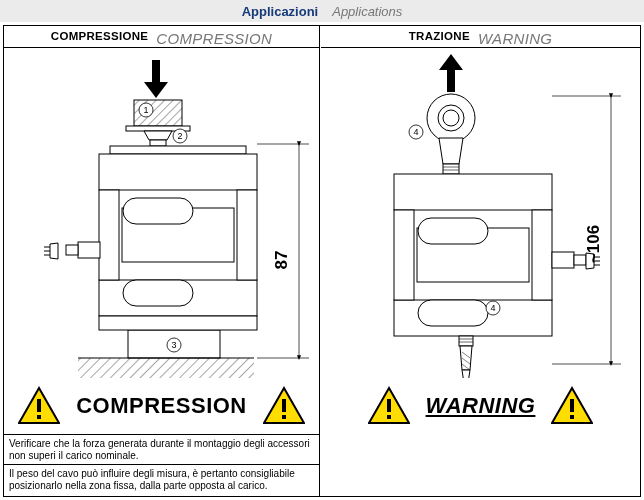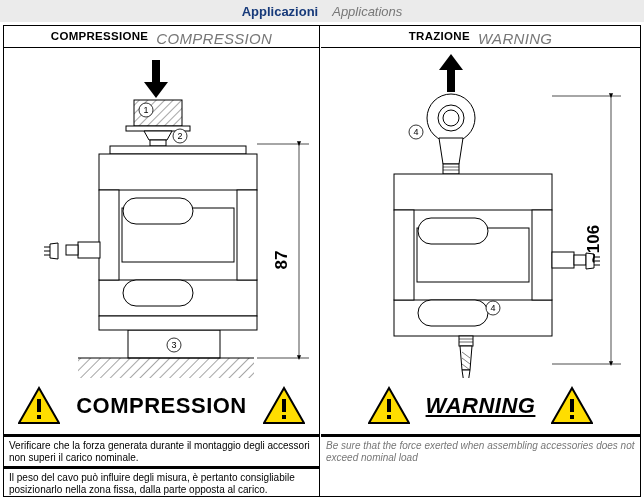--- a/index.html
+++ b/index.html
@@ -65,21 +65,21 @@
   
   .notes{position:absolute;top:434px;height:60px;box-sizing:border-box;}
   .notes.left{left:4px;width:315px;}
   .notes.right{left:321px;width:319px;}
   .note{
     box-sizing:border-box;
     padding:3px 5px 2px 5px;
     font-size:10px;
     line-height:12px;
   }
-  .note.sep{border-top:3px solid #000000;}
+  .note.sep{border-top:1px solid #000000;}
   .note.en{font-style:italic;color:#777777;}
 </style>
 </head>
 <body>
 
 <div class="page">
 
   <div class="titlebar">
     <span class="title-it">Applicazioni</span>
     <span class="title-en">Applications</span>
@@ -266,16 +266,15 @@
       </svg>
     </div>
   </div>
 
   <div class="notes left">
     <div class="note sep">Verificare che la forza generata durante il montaggio degli accessori non superi il carico nominale.</div>
     <div class="note sep">Il peso del cavo può influire degli misura, è pertanto consigliabile posizionarlo nella zona fissa, dalla parte opposta al carico.</div>
   </div>
 
   <div class="notes right">
-    <div class="note en sep">Be sure that the force exerted when assembling accessories does not exceed nominal load</div>
   </div>
 
 </div>
 
 </body></html>

